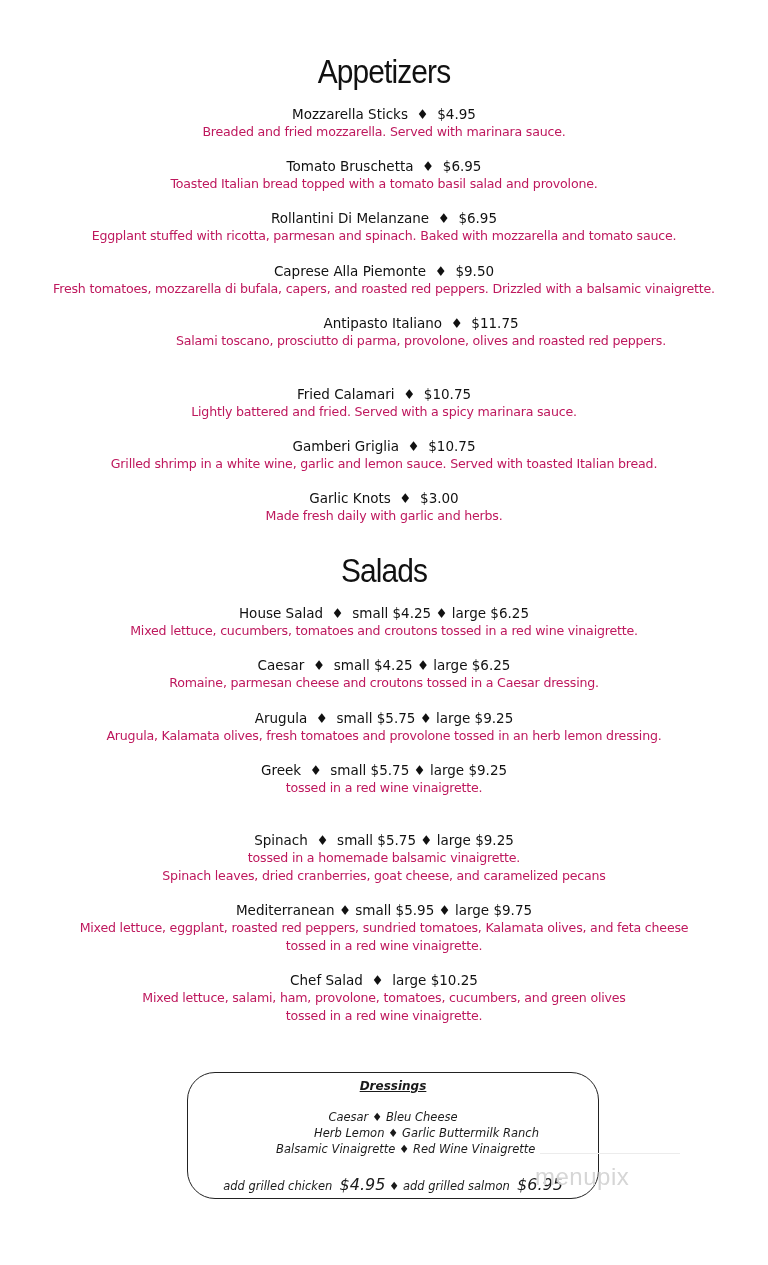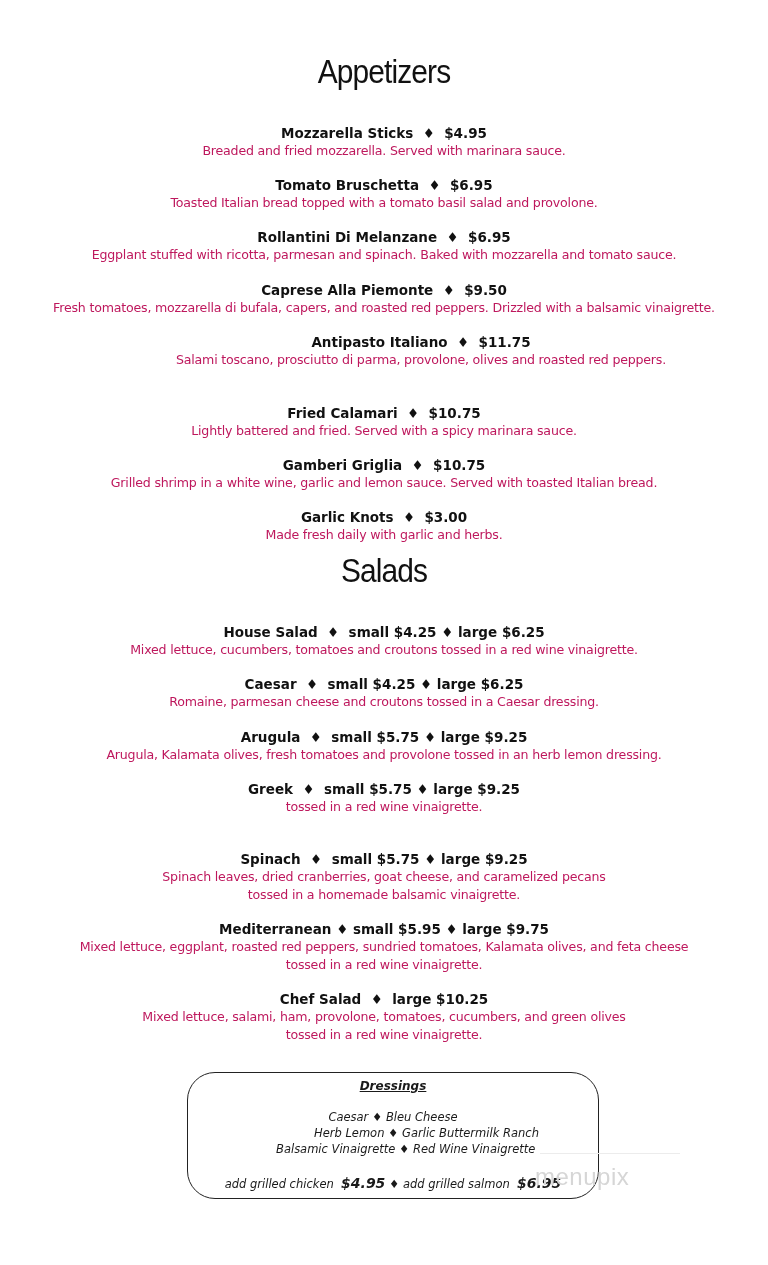--- a/index.html
+++ b/index.html
@@ -7,43 +7,43 @@
     width: 768px; height: 1265px; position: relative; overflow: hidden;
     font-family: "Liberation Sans", sans-serif; color: #1a1a1a;
   }
   .section-title {
     position: absolute; left: 0; width: 768px; text-align: center;
     font-family: "Liberation Sans", sans-serif; font-size: 34px; font-weight: normal;
     letter-spacing: -1px; transform: scaleX(0.88); color: #111;
   }
   .item { position: absolute; left: 0; width: 768px; text-align: center; }
   .item-head {
-    font-family: "DejaVu Sans", sans-serif; font-weight: bold; font-size: 13.5px;
-    line-height: 18px; color: #111; white-space: pre; margin-top: 19px;
+    font-family: "DejaVu Sans", sans-serif; font-weight: normal; font-size: 13.5px;
+    line-height: 18px; color: #111; white-space: pre;
   }
   .item-desc {
     font-family: "DejaVu Sans", sans-serif; font-size: 12.6px; line-height: 17.5px;
     color: #be185d; letter-spacing: -0.2px;
   }
   .item-desc div { white-space: nowrap; }
   .dressings-box {
     position: absolute; left: 187px; top: 1072px; width: 412px; height: 127px;
     border: 1.2px solid #222; border-radius: 28px; box-sizing: border-box;
     font-family: "DejaVu Sans", sans-serif; font-style: italic; font-size: 11.5px;
     text-align: center; color: #1a1a1a;
   }
   .dressings-title {
     position: absolute; top: 6px; left: 0; width: 100%; text-align: center;
     font-weight: bold; text-decoration: underline; font-size: 12px;
   }
   .dressing-line { position: absolute; white-space: nowrap; }
   .addons {
     position: absolute; top: 102px; left: 0; width: 100%; text-align: center; white-space: nowrap;
   }
-  .addons .price { font-weight: bold; font-size: 14px; }
+  .addons .price { font-weight: normal; font-size: 16px; }
   .watermark {
     position: absolute; left: 535px; top: 1163px; font-family: Liberation Sans, sans-serif;
     font-size: 24px; color: #d6d6d6; letter-spacing: 0.5px; font-weight: 300;
   }
   .watermark-line {
     position: absolute; left: 540px; top: 1153px; width: 140px; height: 1px; background: #ececec;
   }
 </style>
 </head>
 <body>
@@ -121,22 +121,22 @@
 </div>
 <div class="item" style="top:761px;">
   <div class="item-head">Greek  ♦  small $5.75 ♦ large $9.25</div>
   <div class="item-desc">
     <div>tossed in a red wine vinaigrette.</div>
   </div>
 </div>
 <div class="item" style="top:831px;">
   <div class="item-head">Spinach  ♦  small $5.75 ♦ large $9.25</div>
   <div class="item-desc">
+    <div>tossed in a homemade balsamic vinaigrette.</div>
     <div>Spinach leaves, dried cranberries, goat cheese, and caramelized pecans</div>
-    <div>tossed in a homemade balsamic vinaigrette.</div>
   </div>
 </div>
 <div class="item" style="top:901px;">
   <div class="item-head">Mediterranean ♦ small $5.95 ♦ large $9.75</div>
   <div class="item-desc">
     <div>Mixed lettuce, eggplant, roasted red peppers, sundried tomatoes, Kalamata olives, and feta cheese</div>
     <div>tossed in a red wine vinaigrette.</div>
   </div>
 </div>
 <div class="item" style="top:971px;">

